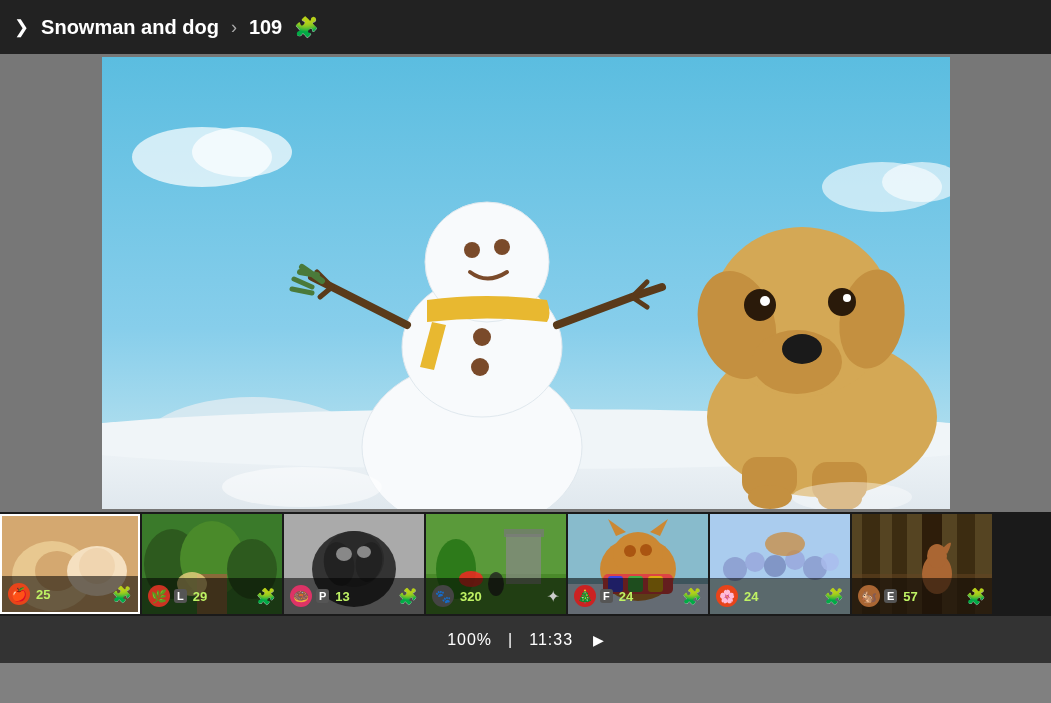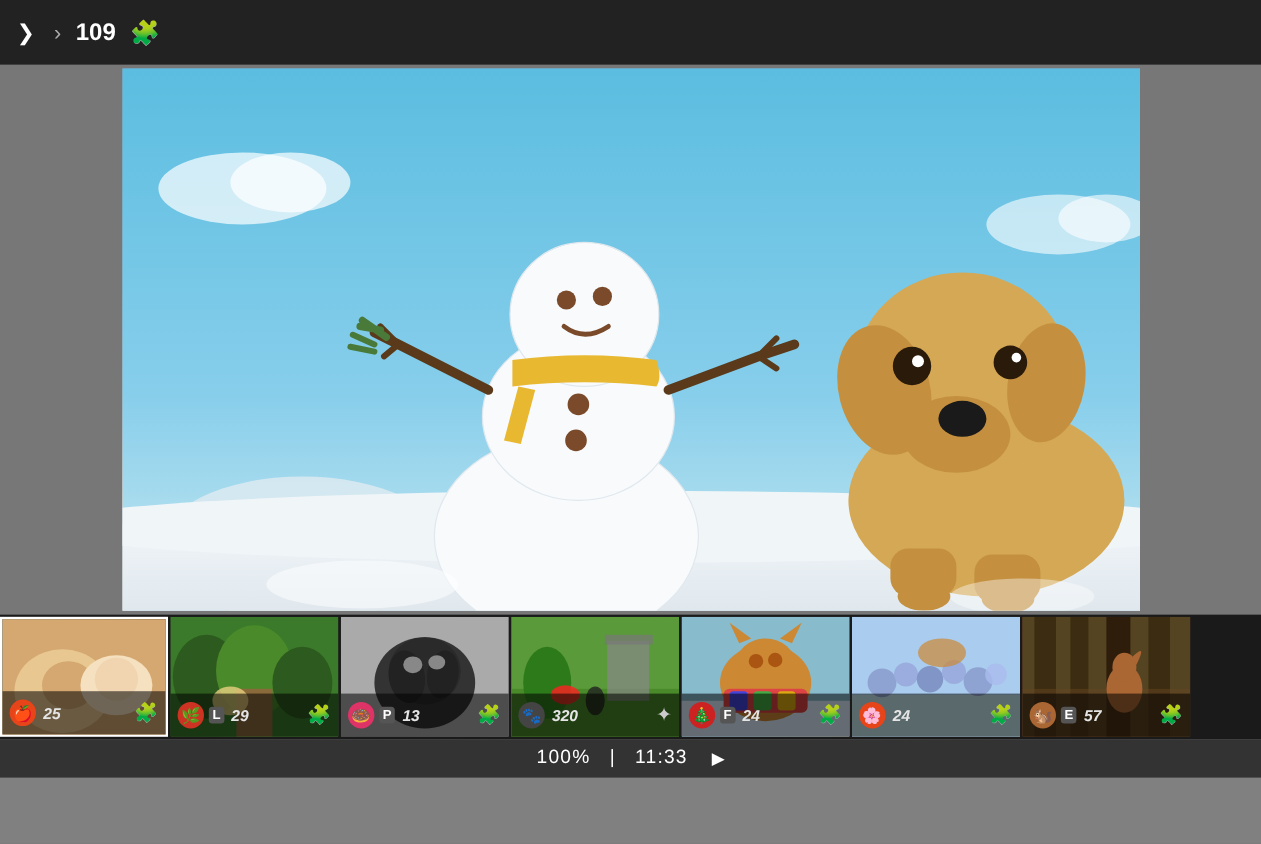--- a/index.html
+++ b/index.html
@@ -119,46 +119,45 @@
       height: 22px;
       border-radius: 50%;
       display: flex;
       align-items: center;
       justify-content: center;
       font-size: 13px;
       flex-shrink: 0;
     }
 
     .thumb-label-text {
-      color: #e5e5e5;
+      color: #bef264;
       font-size: 13px;
       font-weight: 600;
       margin-left: 2px;
-      font-style: italic;
     }
 
     .thumb-puzzle-icon {
       color: #fff;
       font-size: 16px;
       margin-left: auto;
     }
 
     .thumb-letter {
       color: #fff;
       font-size: 11px;
       font-weight: 700;
       background: #555;
       border-radius: 3px;
       padding: 1px 3px;
     }
 
     
     #status-bar {
       width: 100%;
-      height: 32px;
+      height: 47px;
       background: #333;
       display: flex;
       align-items: center;
       justify-content: center;
       gap: 16px;
     }
 
     #status-bar .status-text {
       color: #fff;
       font-size: 16px;
@@ -199,20 +198,21 @@
       height: 100%;
       position: absolute;
       top: 0; left: 0;
     }
   </style>
 </head>
 <body>
 
 <div id="header">
   <span class="arrow">❯</span>
+  <span class="title">Snowman and dog</span>
   <span class="breadcrumb-sep">›</span>
   <span class="piece-count">109</span>
   <span class="puzzle-icon">🧩</span>
 </div>
 
 <div id="main-image-area">
   <div id="main-image">
     <svg viewBox="0 0 848 452" xmlns="http://www.w3.org/2000/svg">
 
       <defs>

